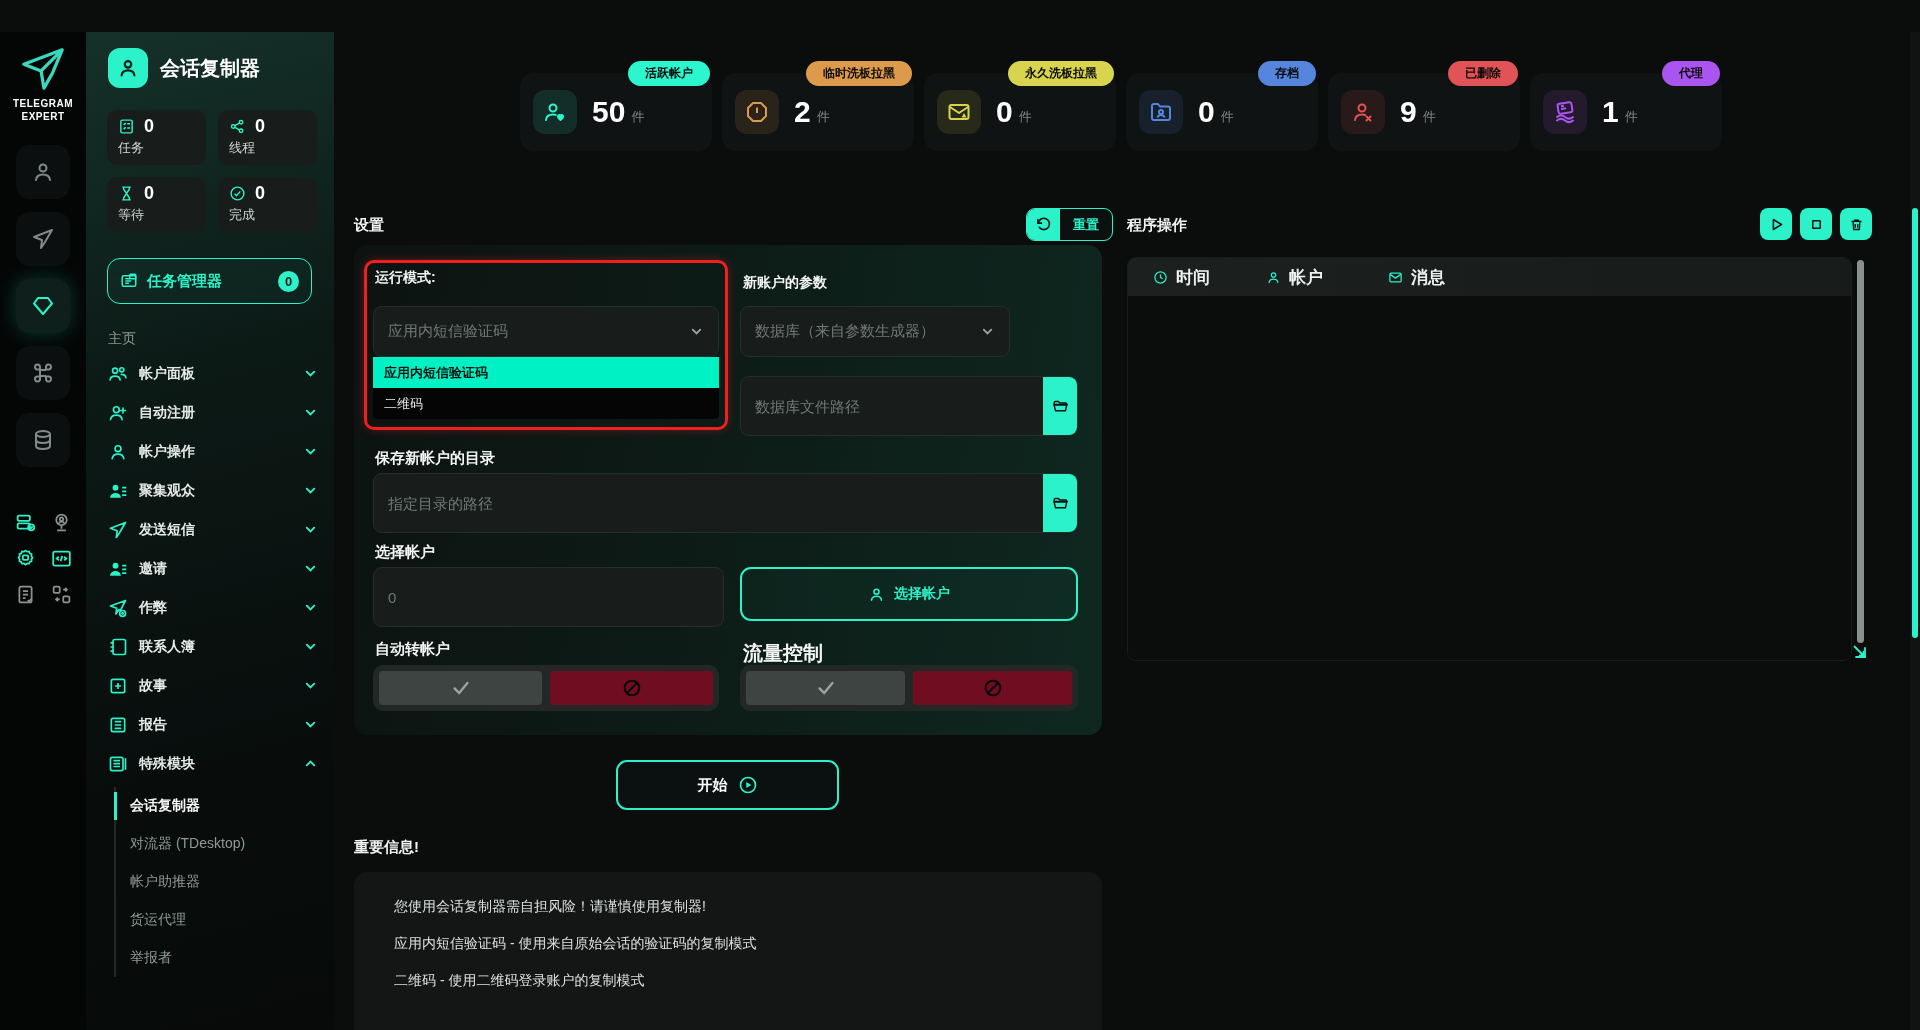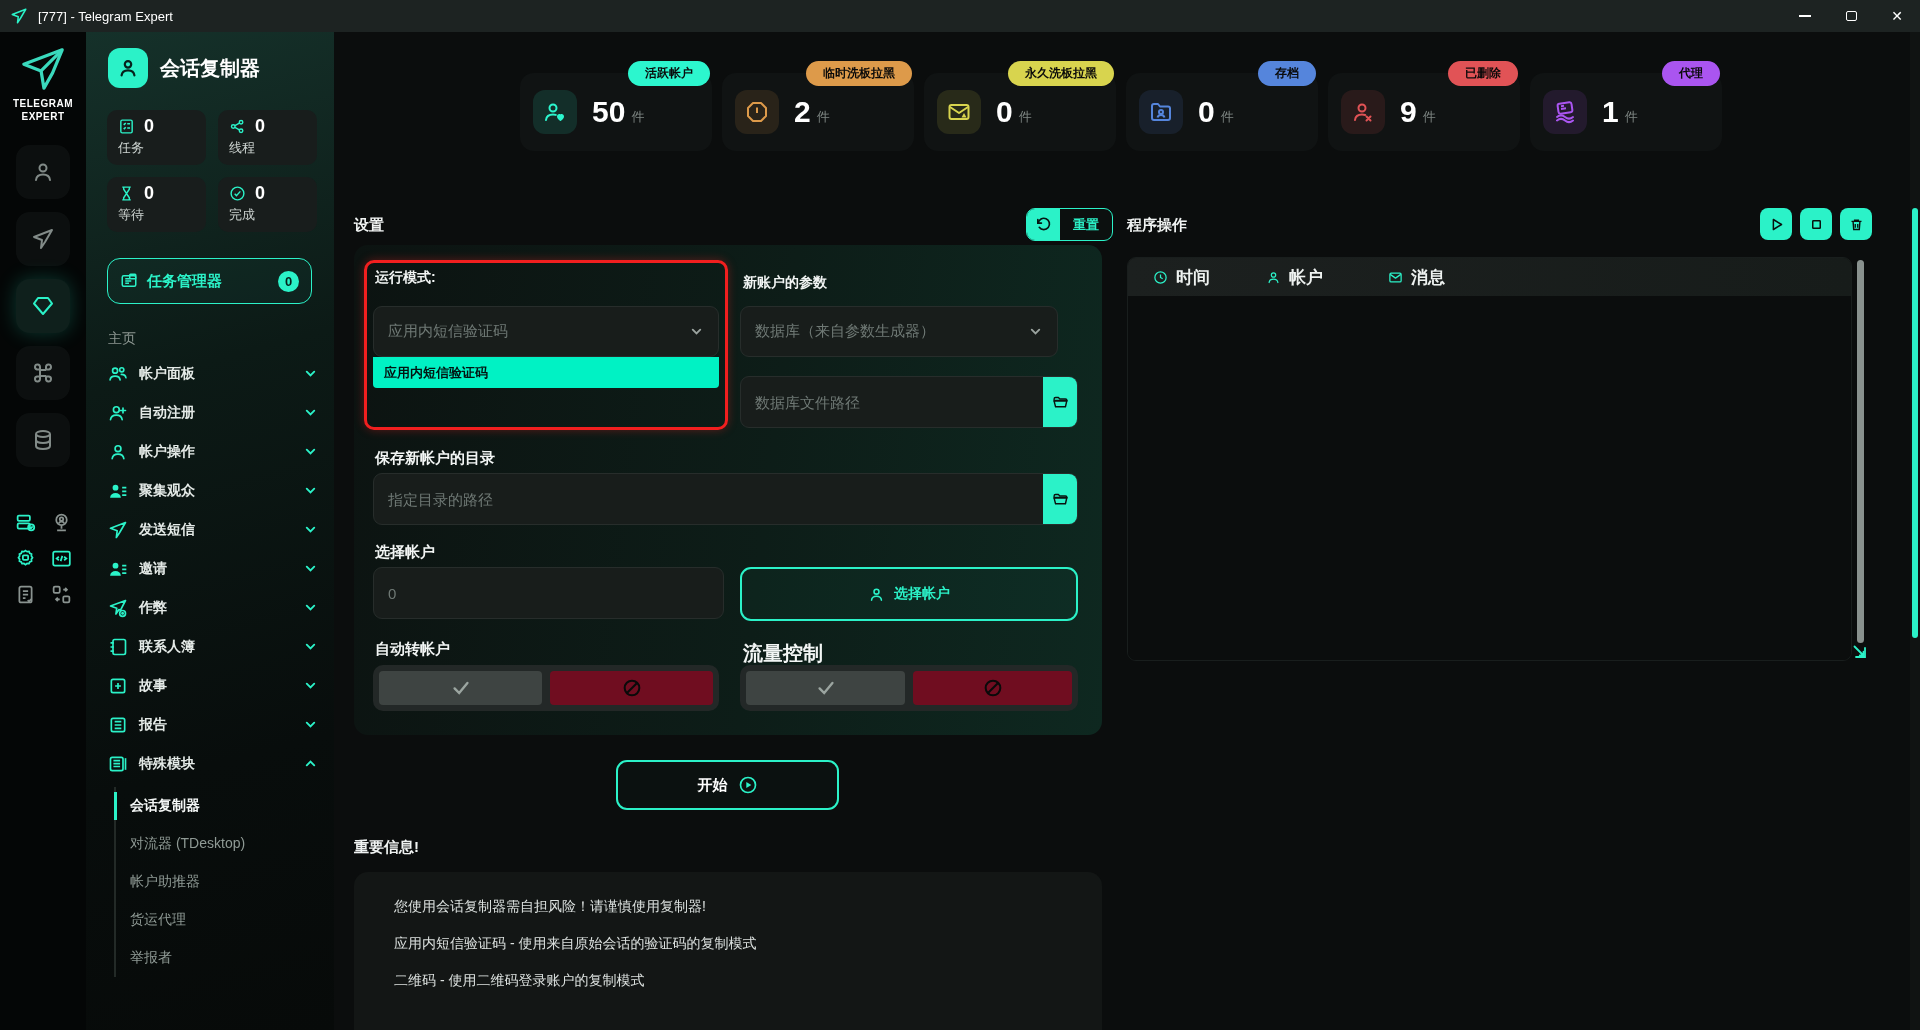--- a/index.html
+++ b/index.html
@@ -90,21 +90,21 @@
   .setcard{position:absolute; left:20px; top:213px; width:748px; height:490px; border-radius:14px; background:linear-gradient(97deg,#0c1311 0%,#0d1d18 55%,#0e2820 100%);}
   .redbox{position:absolute; left:10px; top:15px; width:364px; height:170px; border:3px solid var(--danger); border-radius:10px; box-shadow:0 0 10px rgba(241,31,31,.35);}
   .flabel{position:absolute; font-size:14px; font-weight:bold; color:#f2f5f4;}
   .fselect{position:absolute; height:51px; background:#181d1b; border:1px solid #272d2b; border-radius:9px; display:flex; align-items:center; padding:0 14px; cursor:pointer;}
   .fselect .sel-txt{font-size:15px; color:#6f7975;}
   .fselect svg{width:15px; height:15px; color:#9aa39f; margin-left:auto;}
   .ddlist{position:absolute; left:19px; top:112px; width:346px; z-index:3; border-radius:0 0 4px 4px; overflow:hidden;}
   .ddopt{height:31px; display:flex; align-items:center; padding-left:11px; font-size:13px; cursor:pointer;}
   .ddopt.sel{background:#00f2c4; color:#031512; font-weight:bold;}
   .ddopt.alt{background:#050505; color:#e8eceb;}
-  .finput{position:absolute; height:52px; background:#181d1b; border:1px solid #272d2b; border-radius:9px; display:flex; align-items:center; overflow:hidden;}
+  .finput{position:absolute; height:60px; background:#181d1b; border:1px solid #272d2b; border-radius:9px; display:flex; align-items:center; overflow:hidden;}
   .finput input{flex:1; height:100%; background:transparent; border:none; outline:none; color:#c7cecb; font-size:15px; padding:0 14px; font-family:inherit;}
   .finput input::placeholder{color:#6f7975;}
   .folderbtn{width:34px; height:100%; background:var(--accent); color:#0a120f; border:none; display:flex; align-items:center; justify-content:center; cursor:pointer; flex:none;}
   .folderbtn svg{width:17px; height:17px;}
   .selaccbtn{position:absolute; left:386px; top:322px; width:338px; height:54px; border:2px solid var(--accent); border-radius:11px; background:rgba(43,242,200,.03); color:var(--accent); display:flex; align-items:center; justify-content:center; gap:9px; font-size:14px; font-weight:bold; cursor:pointer;}
   .selaccbtn svg{width:17px; height:17px;}
   .toggle{position:absolute; height:46px; background:#232827; border-radius:10px; display:flex; align-items:center; gap:8px; padding:0 6px;}
   .tbtn{flex:1; height:34px; border-radius:4px; display:flex; align-items:center; justify-content:center; cursor:pointer;}
   .tbtn.yes{background:#3e4442; color:#9ba5a0;}
   .tbtn.no{background:#700d20; color:#0a0a0a;}
@@ -130,37 +130,20 @@
   .grip{position:absolute; left:1516px; top:610px; width:18px; height:18px; color:var(--accent);}
   .grip svg{width:18px; height:18px;}
   .winscroll-track{position:absolute; right:0; top:0; width:10px; height:998px; background:#101312;}
   .winscroll-thumb{position:absolute; right:2px; top:176px; width:6px; height:430px; border-radius:3px; background:var(--accent); cursor:pointer;}
 </style>
 </head>
 <body>
 
 <div class="app">
 
-  <div class="titlebar">
-    <svg class="tb-icon" viewBox="0 0 24 24" fill="none" stroke="currentColor" stroke-width="2" stroke-linejoin="round">
-        <path d="M21 3L3 10l8 3-1 8 4-6 7-12z"></path>
-      </svg>
-    <span class="tb-title">[777] - Telegram Expert</span>
-    <div class="winbtns">
-      <div class="winbtn">
-          <span class="wb-min"></span>
-        </div>
-      <div class="winbtn">
-          <span class="wb-max"></span>
-        </div>
-      <div class="winbtn">
-          <span class="wb-close">✕</span>
-        </div>
-    </div>
-  </div>
 
   <div class="rail">
     <div class="brand">
       <svg viewBox="0 0 24 24" fill="none" stroke="currentColor" stroke-width="1.7" stroke-linejoin="round">
           <path d="M22 2L2 9.5l9 3.5 1.5 9L17 14l5-12z"></path>
           <path d="M11 13l11-11"></path>
         </svg>
       <div class="brand-txt">
           <div>TELEGRAM</div>
           <div>EXPERT</div>
@@ -565,24 +548,25 @@
 
       <div class="flabel" style="left:21px; top:24px;">运行模式:</div>
       <div class="fselect" style="left:19px; top:61px; width:346px;">
         <span class="sel-txt">应用内短信验证码</span>
         <svg viewBox="0 0 24 24" fill="none" stroke="currentColor" stroke-width="3" stroke-linecap="round">
             <path d="M6 9l6 6 6-6"></path>
           </svg>
       </div>
       <div class="ddlist">
         <div class="ddopt sel">应用内短信验证码</div>
+        <div class="ddopt alt">二维码</div>
       </div>
 
       <div class="flabel" style="left:389px; top:29px;">新账户的参数</div>
-      <div class="fselect" style="left:386px; top:61px; width:318px;">
+      <div class="fselect" style="left:386px; top:61px; width:270px;">
         <span class="sel-txt">数据库（来自参数生成器）</span>
         <svg viewBox="0 0 24 24" fill="none" stroke="currentColor" stroke-width="3" stroke-linecap="round">
             <path d="M6 9l6 6 6-6"></path>
           </svg>
       </div>
 
       <div class="finput" style="left:386px; top:131px; width:338px;">
         <input type="text" placeholder="数据库文件路径" style="">
         <button class="folderbtn">
             <svg viewBox="0 0 24 24" fill="none" stroke="currentColor" stroke-width="2" stroke-linejoin="round">

